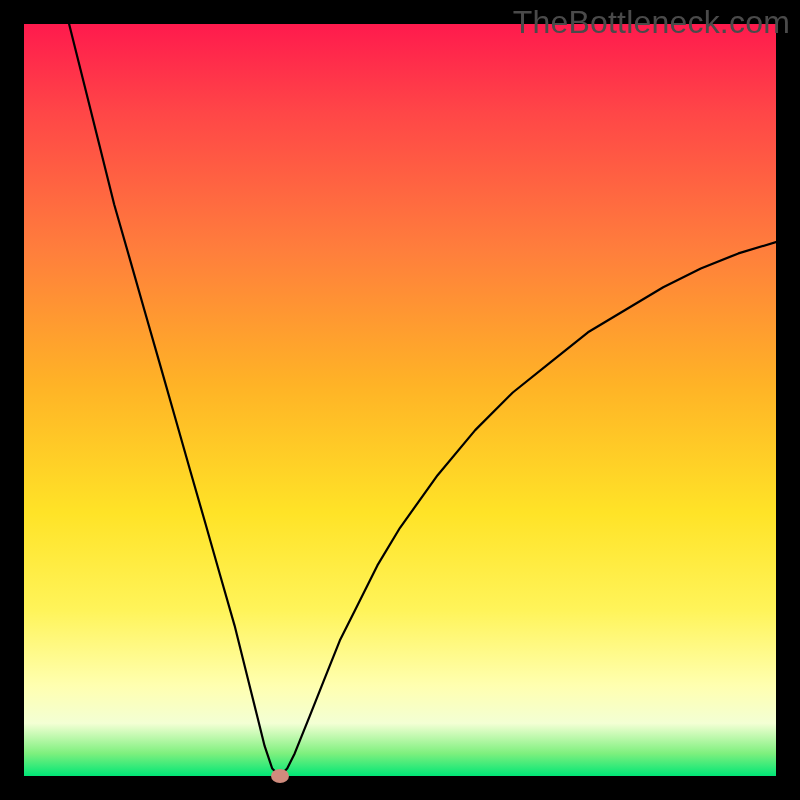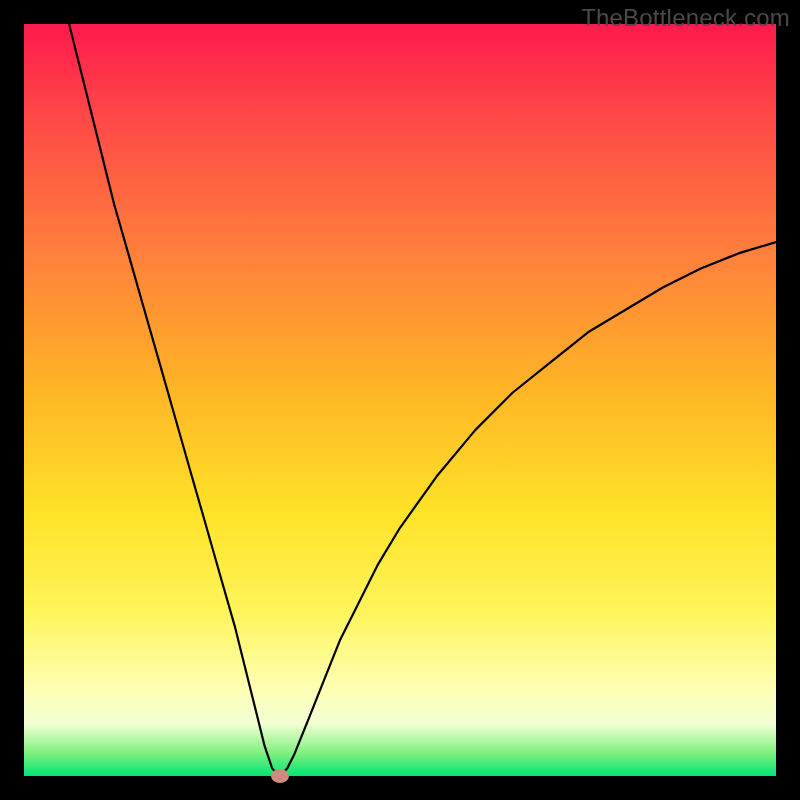--- a/index.html
+++ b/index.html
@@ -28,21 +28,21 @@
       #f3ffd4 93%,
       #7ef07e 97%,
       #00e676 100%
     );
   }
   .watermark {
     position: absolute;
     top: 4px;
     right: 10px;
     color: #4a4a4a;
-    font-size: 24px;
+    font-size: 32px;
     font-weight: 500;
     letter-spacing: 0.2px;
     user-select: none;
   }
   .curve-svg {
     position: absolute;
     left: 24px;
     top: 24px;
     width: 752px;
     height: 752px;

